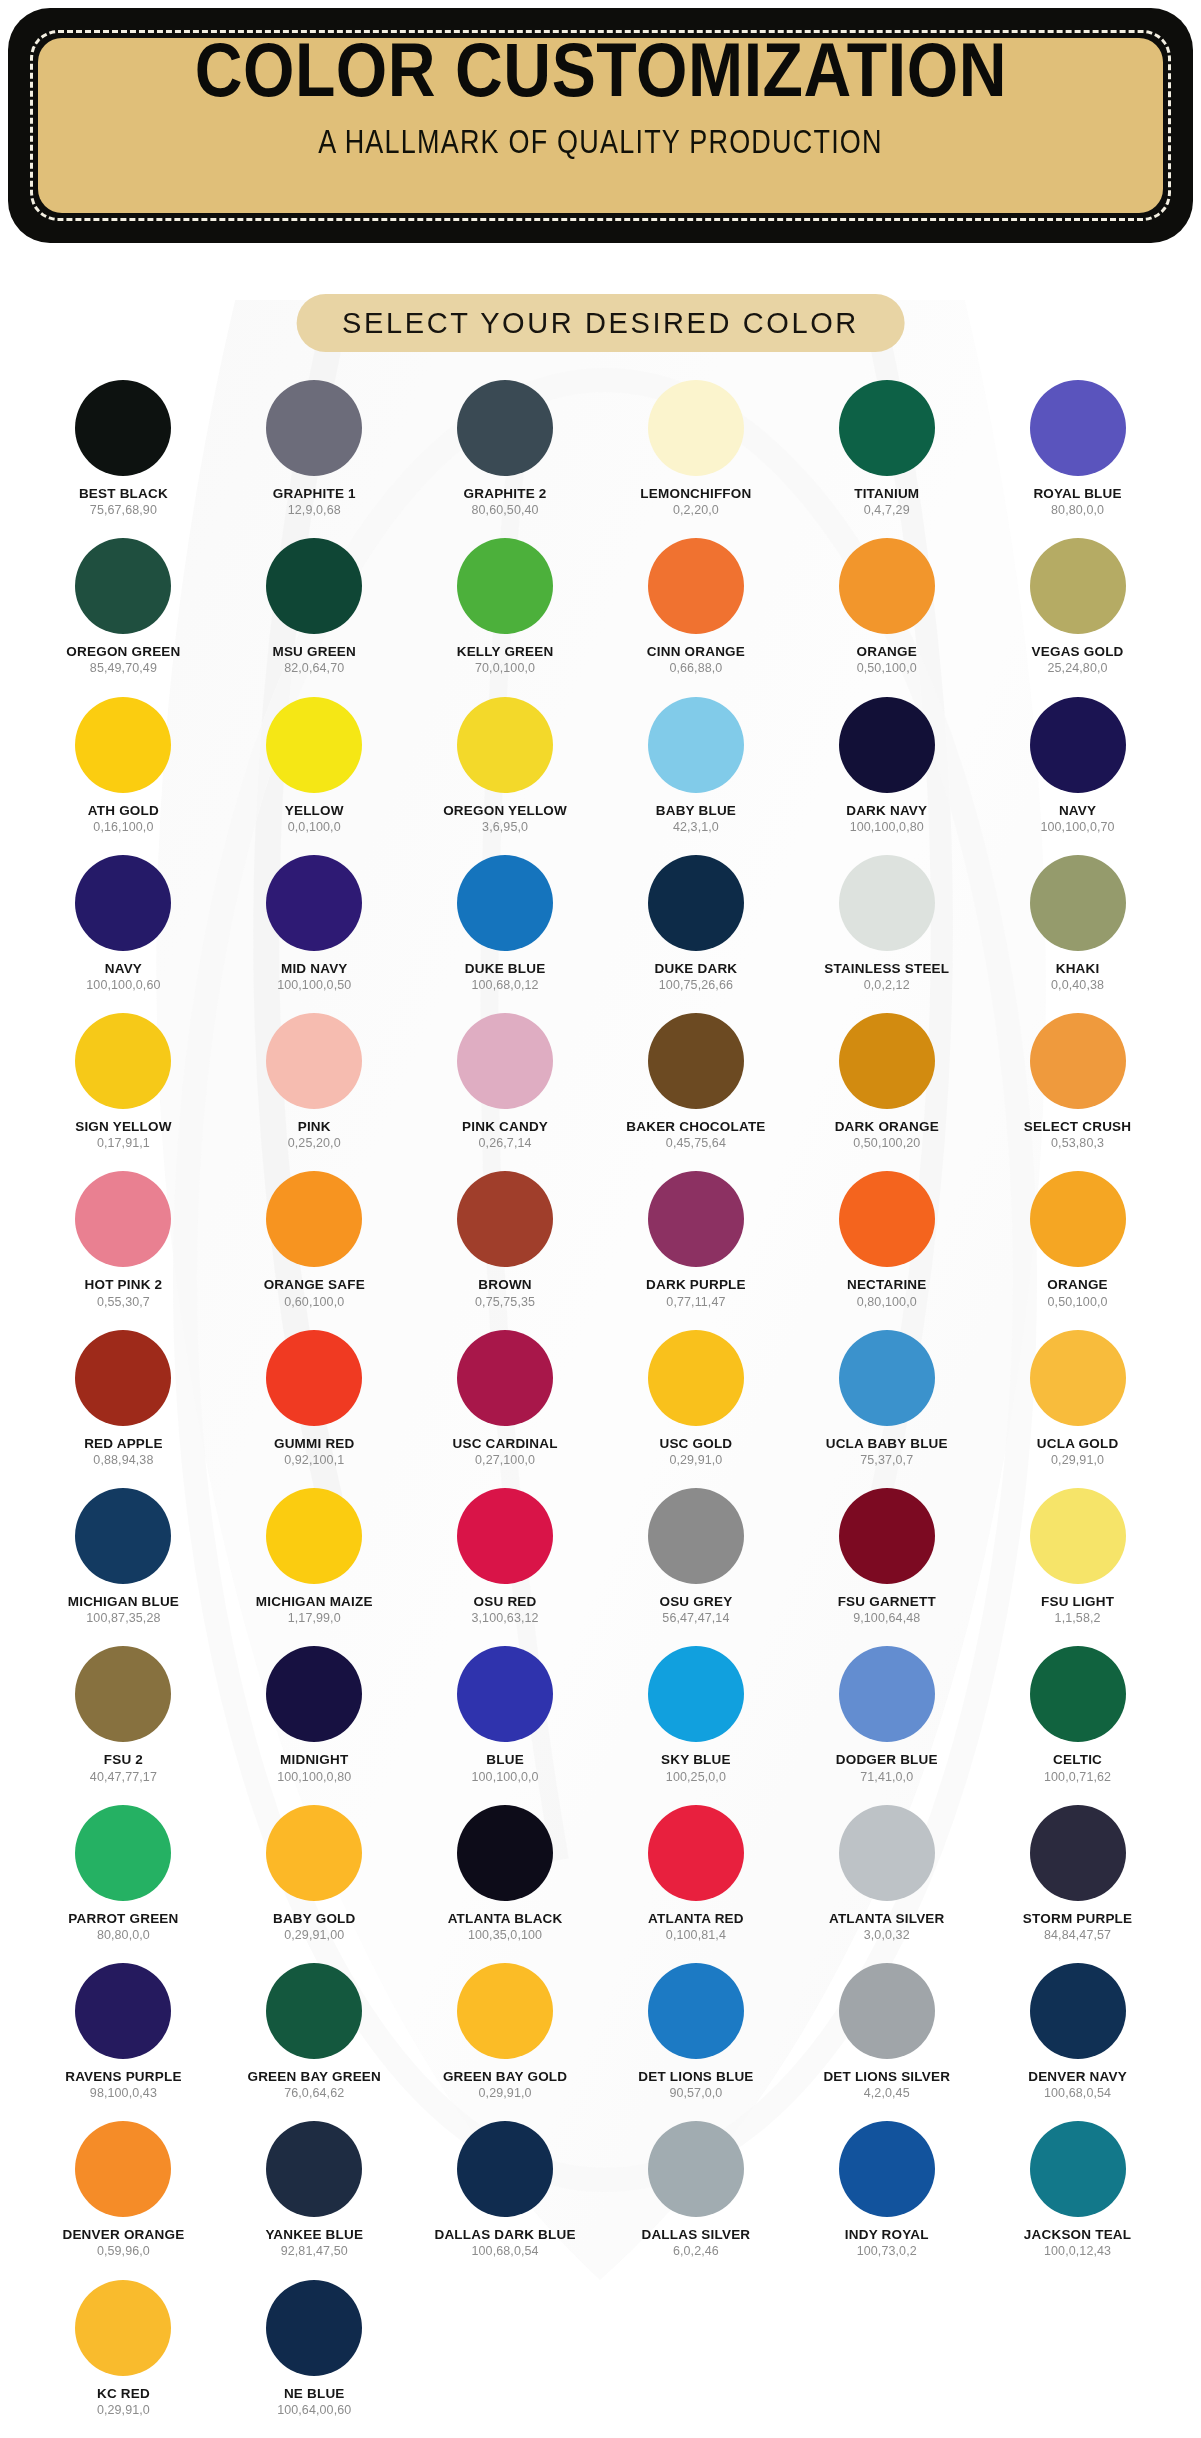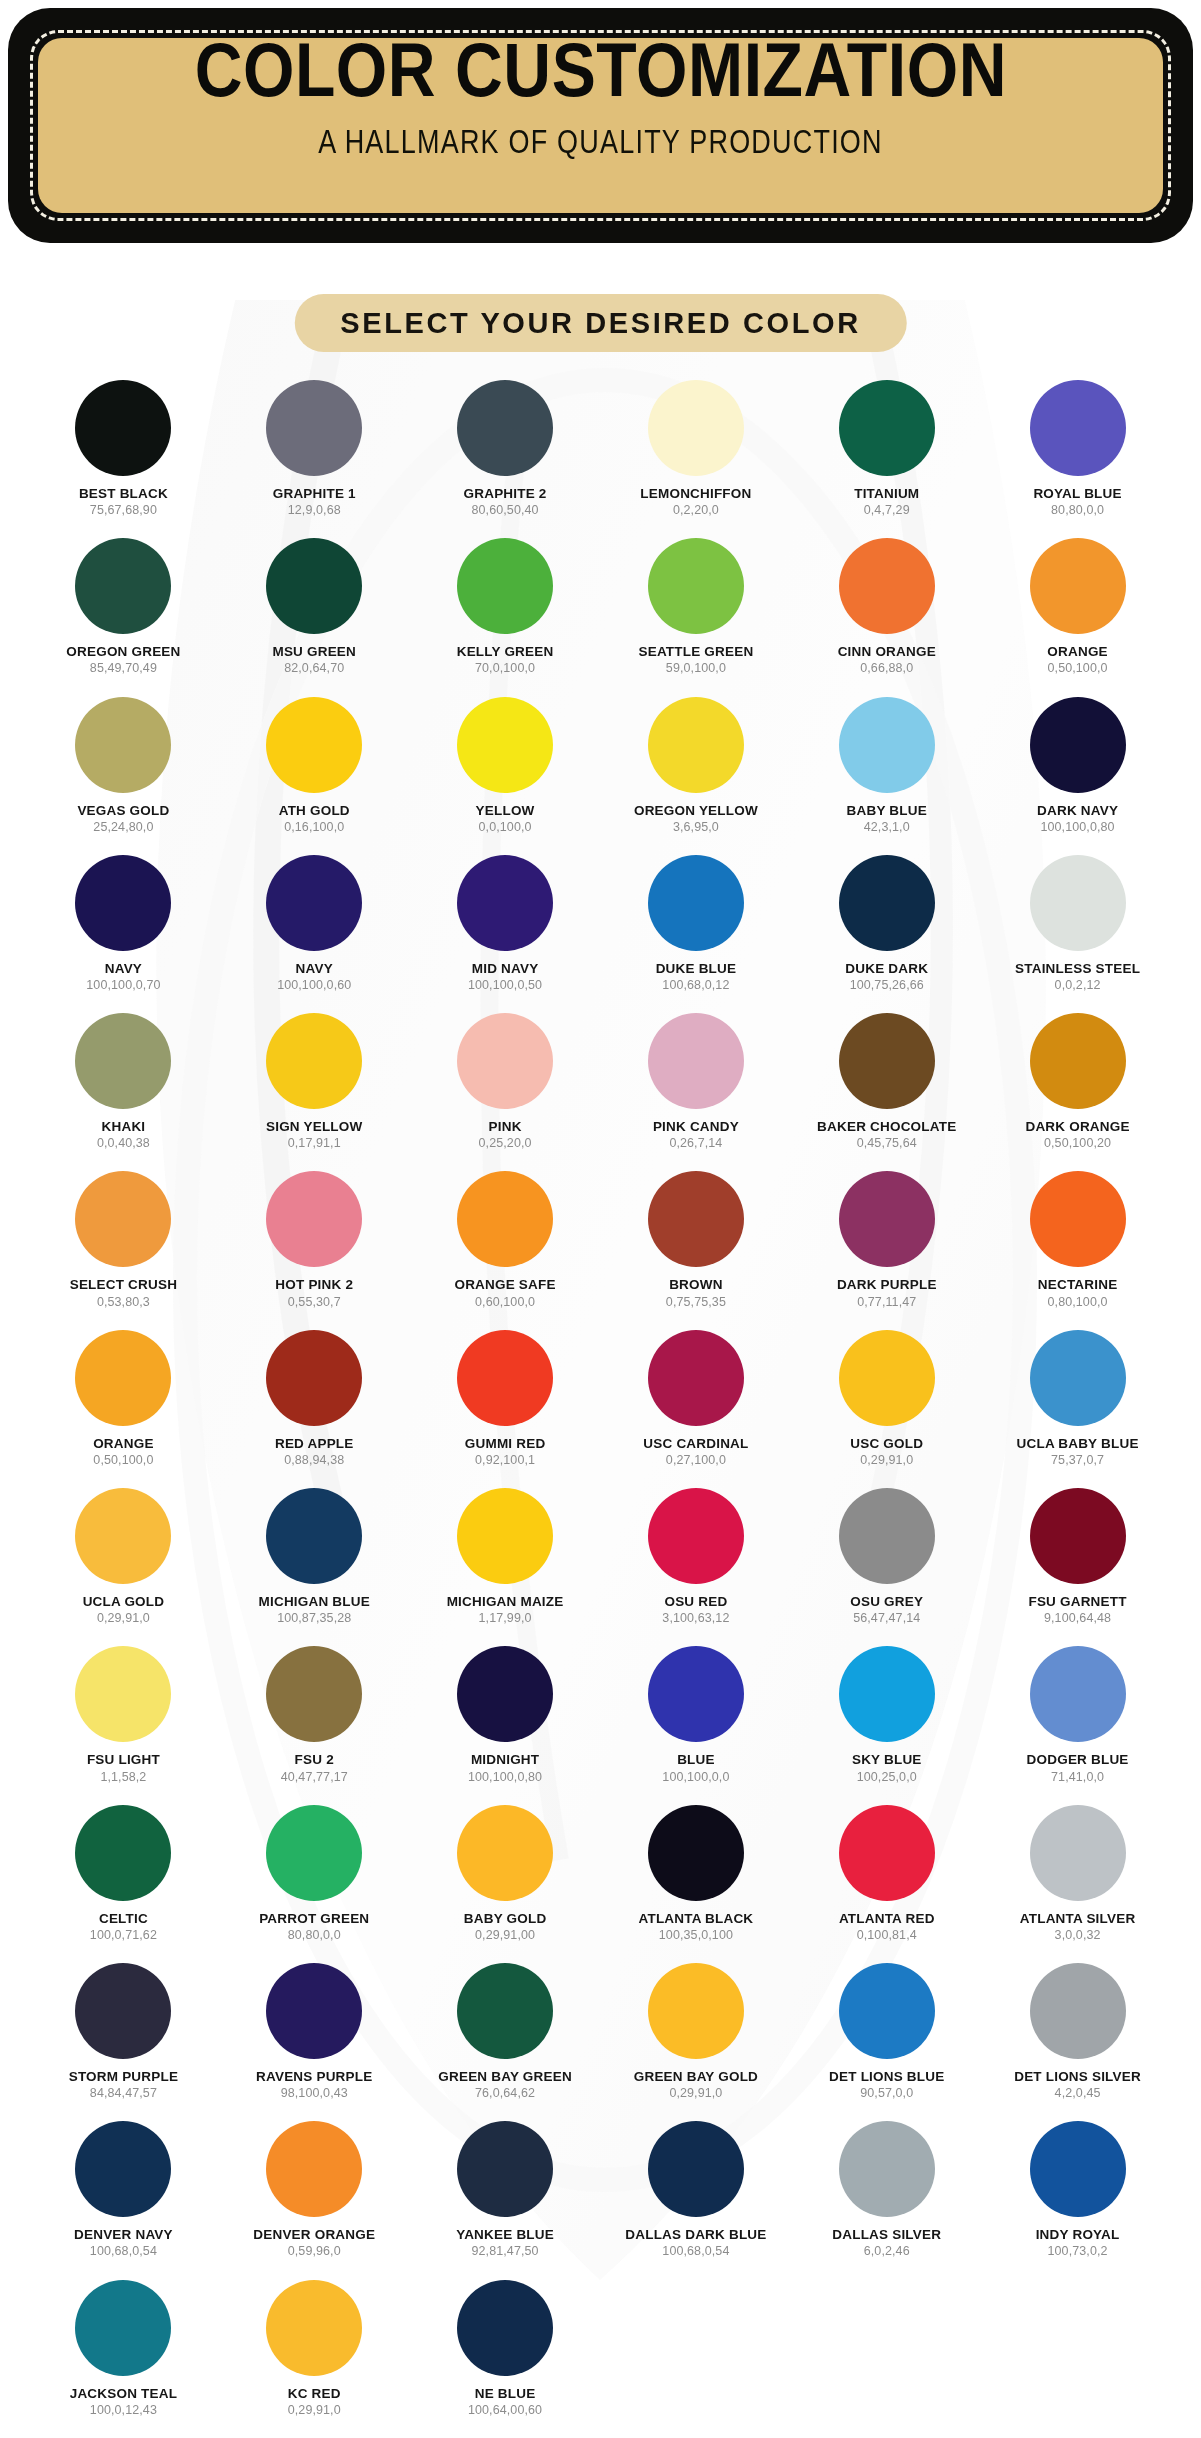--- a/index.html
+++ b/index.html
@@ -98,21 +98,21 @@
     padding: 0 46px;
     background: #e8d4a4;
     border-radius: 30px;
     display: flex;
     align-items: center;
     justify-content: center;
     z-index: 3;
   }
   .select-pill-label {
     font-family: "Liberation Sans", sans-serif;
-    font-weight: bold;
+    font-weight: normal;
     font-size: 29px;
     letter-spacing: 2.6px;
     color: #17140f;
     white-space: nowrap;
   }
 
   
   .grid {
     position: absolute;
     left: 28px;
@@ -236,25 +236,20 @@
         <div class="swatch-dot" style="background: rgb(15, 70, 53);"></div>
         <div class="swatch-name">MSU GREEN</div>
         <div class="swatch-cmyk">82,0,64,70</div>
       </div>
       <div class="swatch">
         <div class="swatch-dot" style="background: rgb(76, 176, 59);"></div>
         <div class="swatch-name">KELLY GREEN</div>
         <div class="swatch-cmyk">70,0,100,0</div>
       </div>
       <div class="swatch">
-        <div class="swatch-dot" style="background: rgb(125, 194, 66);"></div>
-        <div class="swatch-name">SEATTLE GREEN</div>
-        <div class="swatch-cmyk">59,0,100,0</div>
-      </div>
-      <div class="swatch">
         <div class="swatch-dot" style="background: rgb(240, 114, 48);"></div>
         <div class="swatch-name">CINN ORANGE</div>
         <div class="swatch-cmyk">0,66,88,0</div>
       </div>
       <div class="swatch">
         <div class="swatch-dot" style="background: rgb(242, 150, 44);"></div>
         <div class="swatch-name">ORANGE</div>
         <div class="swatch-cmyk">0,50,100,0</div>
       </div>
       <div class="swatch">

